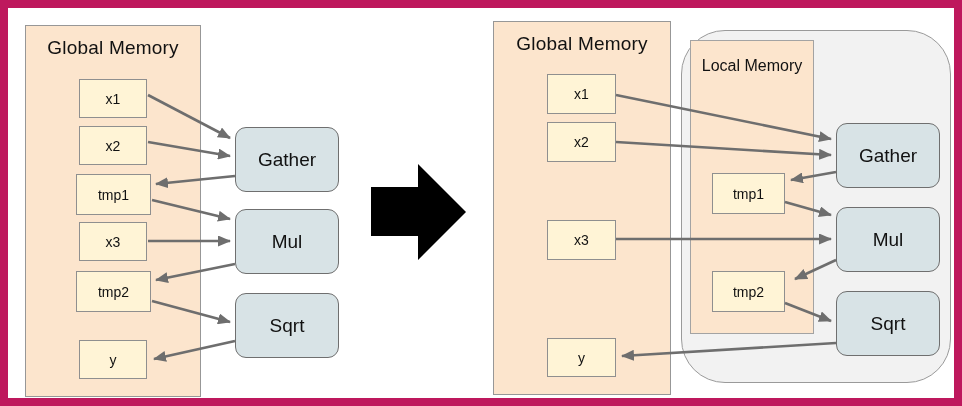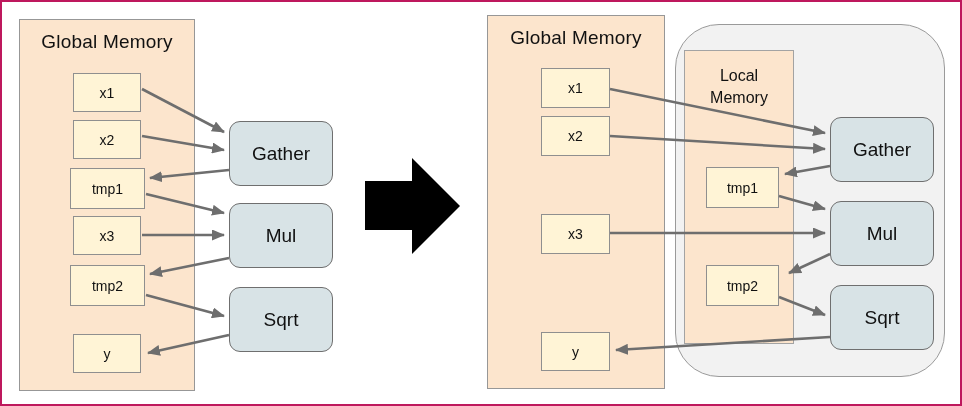--- a/index.html
+++ b/index.html
@@ -1,21 +1,21 @@
 <!DOCTYPE html>
 <html style="--panel-fill: #fce5cd; --cell-fill: #fff4d6; --operation-fill: #d8e3e6; --container-fill: #f2f2f2; --connector: #6e6e6e; --transform-arrow: #000000;"><head>
 <meta charset="utf-8">
 <style>
   html,body{margin:0;padding:0;background:#ffffff;}
   .canvas{
     position:relative;
     width:962px;height:406px;
     box-sizing:border-box;
     background:#ffffff;
-    border:2px solid #be185d;
+    border:8px solid #be185d;
     font-family:"Liberation Sans", sans-serif;
     color:#111111;
     overflow:hidden;
   }
   .abs{position:absolute;box-sizing:border-box;}
   .panel{
     background:var(--panel-fill,#fce5cd);
     border:1.6px solid #979797;
   }
   .panel-title{
@@ -102,21 +102,21 @@
   <div class="abs op" style="left:227px;top:285px;width:104px;height:65px;">
     <span>Sqrt</span>
   </div>
 
   <div class="abs panel" style="left:485px;top:13px;width:178px;height:374px;">
     <div class="panel-title">Global Memory</div>
   </div>
 
   <div class="abs container-box" style="left:673px;top:22px;width:270px;height:353px;"></div>
 
-  <div class="abs local-box" style="left:682px;top:48px;width:110px;height:294px;">
+  <div class="abs local-box" style="left:682px;top:32px;width:124px;height:294px;">
     <div class="local-title">Local Memory</div>
   </div>
 
   <div class="abs cell" style="left:539px;top:66px;width:69px;height:40px;">
     <span>x1</span>
   </div>
   <div class="abs cell" style="left:539px;top:114px;width:69px;height:40px;">
     <span>x2</span>
   </div>
   <div class="abs cell" style="left:539px;top:212px;width:69px;height:40px;">

